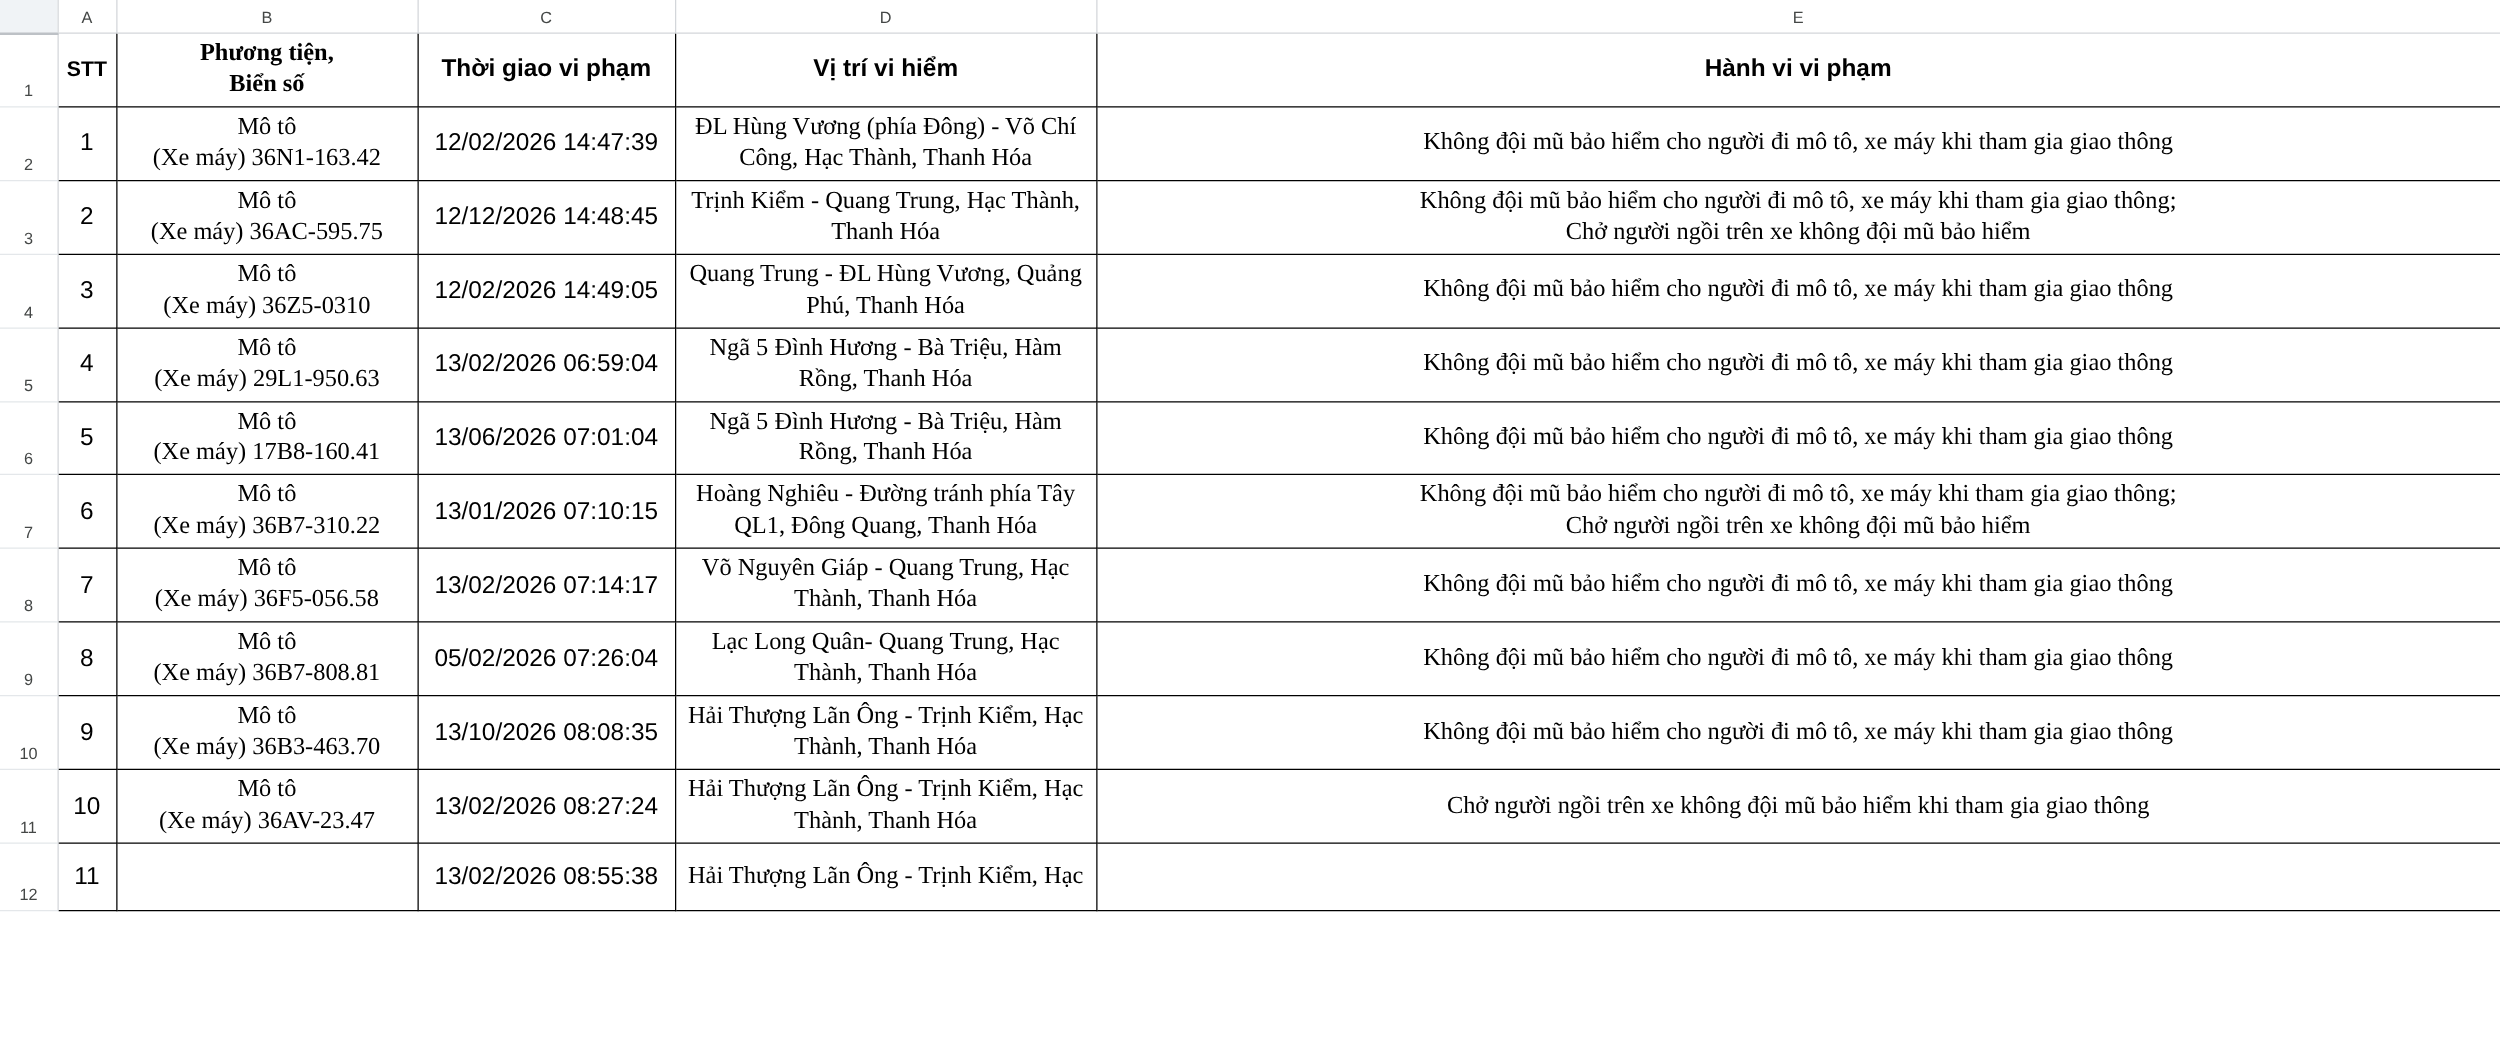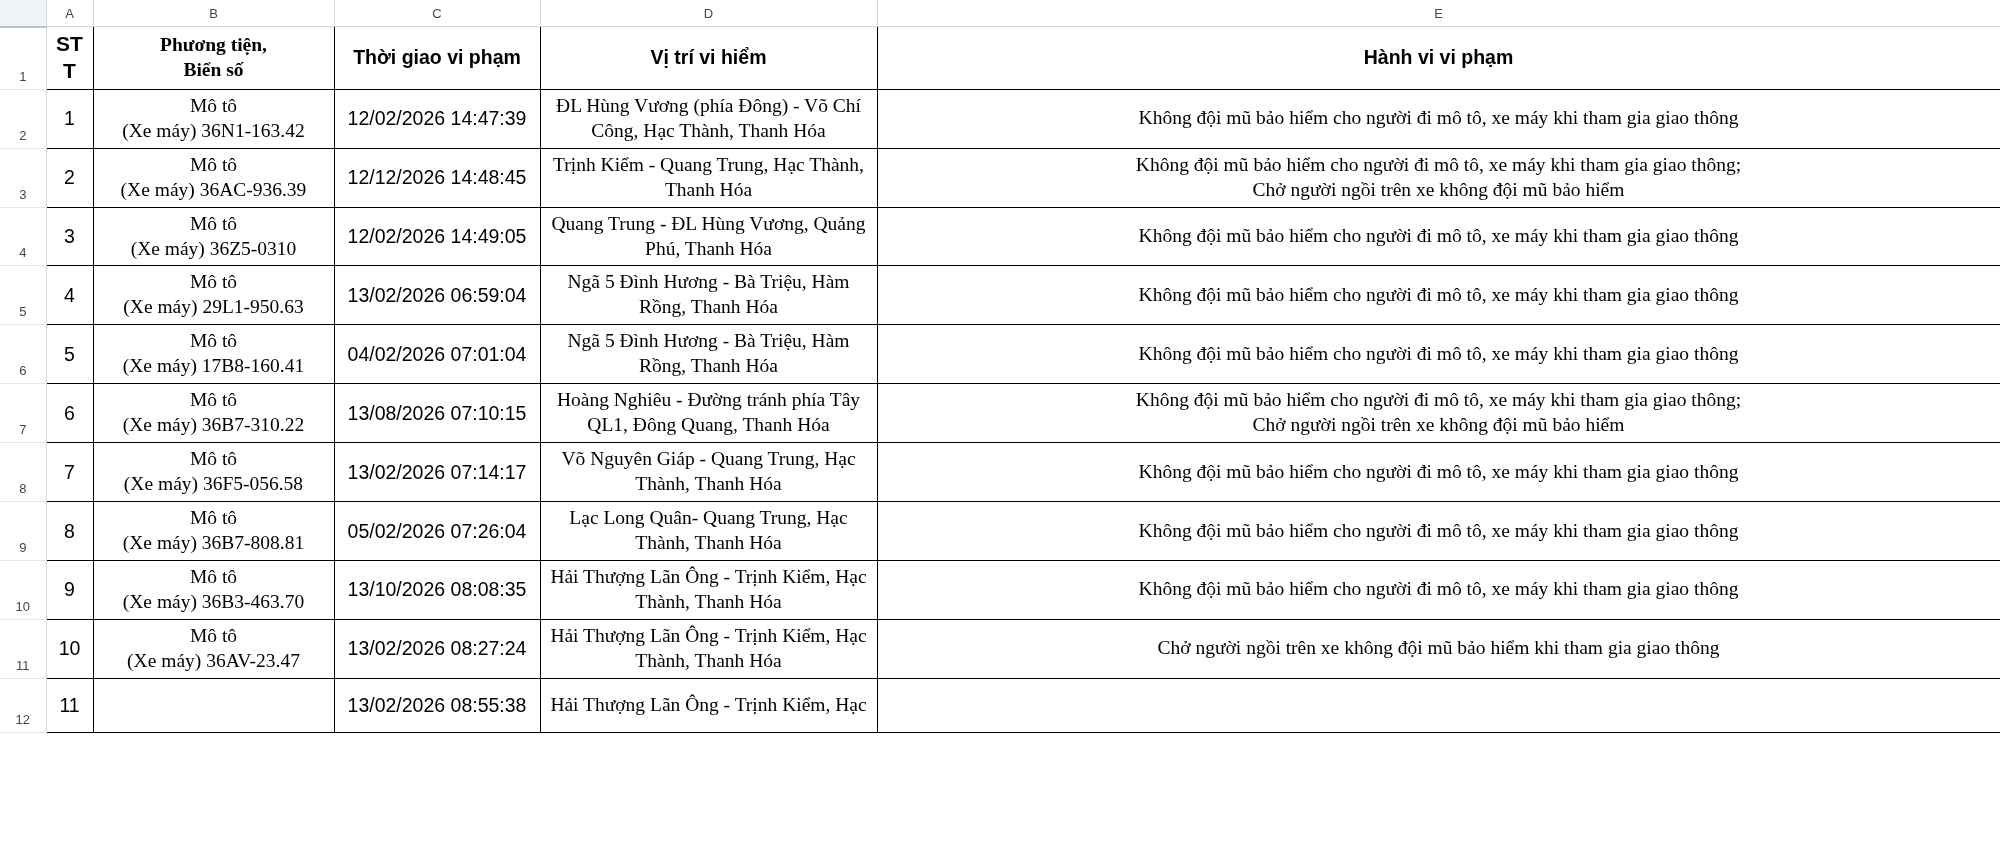--- a/index.html
+++ b/index.html
@@ -86,21 +86,21 @@
     font-size: 19.5px;
   }
 
   
   tr.r1 { height: 54px; }
   tr.data { height: 54px; }
 
   
   td.cell.stt-head {
     position: relative;
-    font-size: 21px;
+    font-size: 17px;
   }
 
   
   col.c-gutter { width: 46px; }
   col.c-a { width: 47px; }
   col.c-b { width: 241px; }
   col.c-c { width: 206px; }
   col.c-d { width: 337px; }
   col.c-e { width: 1123px; }
 
@@ -158,21 +158,21 @@
           </td>
           <td class="cell">
             <span class="line2">Không đội mũ bảo hiểm cho người đi mô tô, xe máy khi tham gia giao thông</span>
           </td>
         </tr>
         <tr class="data">
           <td class="rowhead">3</td>
           <td class="cell mono-num">2</td>
           <td class="cell">
             <span class="line2">Mô tô</span>
-            <span class="line2">(Xe máy) 36AC-936.39</span>
+            <span class="line2">(Xe máy) 36AC-595.75</span>
           </td>
           <td class="cell mono-num">12/12/2026 14:48:45</td>
           <td class="cell">
             <span class="line2">Trịnh Kiểm - Quang Trung, Hạc Thành,</span>
             <span class="line2">Thanh Hóa</span>
           </td>
           <td class="cell">
             <span class="line2">Không đội mũ bảo hiểm cho người đi mô tô, xe máy khi tham gia giao thông;</span>
             <span class="line2">Chở người ngồi trên xe không đội mũ bảo hiểm</span>
           </td>
@@ -209,37 +209,37 @@
             <span class="line2">Không đội mũ bảo hiểm cho người đi mô tô, xe máy khi tham gia giao thông</span>
           </td>
         </tr>
         <tr class="data">
           <td class="rowhead">6</td>
           <td class="cell mono-num">5</td>
           <td class="cell">
             <span class="line2">Mô tô</span>
             <span class="line2">(Xe máy) 17B8-160.41</span>
           </td>
-          <td class="cell mono-num">04/02/2026 07:01:04</td>
+          <td class="cell mono-num">13/06/2026 07:01:04</td>
           <td class="cell">
             <span class="line2">Ngã 5 Đình Hương - Bà Triệu, Hàm</span>
             <span class="line2">Rồng, Thanh Hóa</span>
           </td>
           <td class="cell">
             <span class="line2">Không đội mũ bảo hiểm cho người đi mô tô, xe máy khi tham gia giao thông</span>
           </td>
         </tr>
         <tr class="data">
           <td class="rowhead">7</td>
           <td class="cell mono-num">6</td>
           <td class="cell">
             <span class="line2">Mô tô</span>
             <span class="line2">(Xe máy) 36B7-310.22</span>
           </td>
-          <td class="cell mono-num">13/08/2026 07:10:15</td>
+          <td class="cell mono-num">13/01/2026 07:10:15</td>
           <td class="cell">
             <span class="line2">Hoàng Nghiêu - Đường tránh phía Tây</span>
             <span class="line2">QL1, Đông Quang, Thanh Hóa</span>
           </td>
           <td class="cell">
             <span class="line2">Không đội mũ bảo hiểm cho người đi mô tô, xe máy khi tham gia giao thông;</span>
             <span class="line2">Chở người ngồi trên xe không đội mũ bảo hiểm</span>
           </td>
         </tr>
         <tr class="data">

